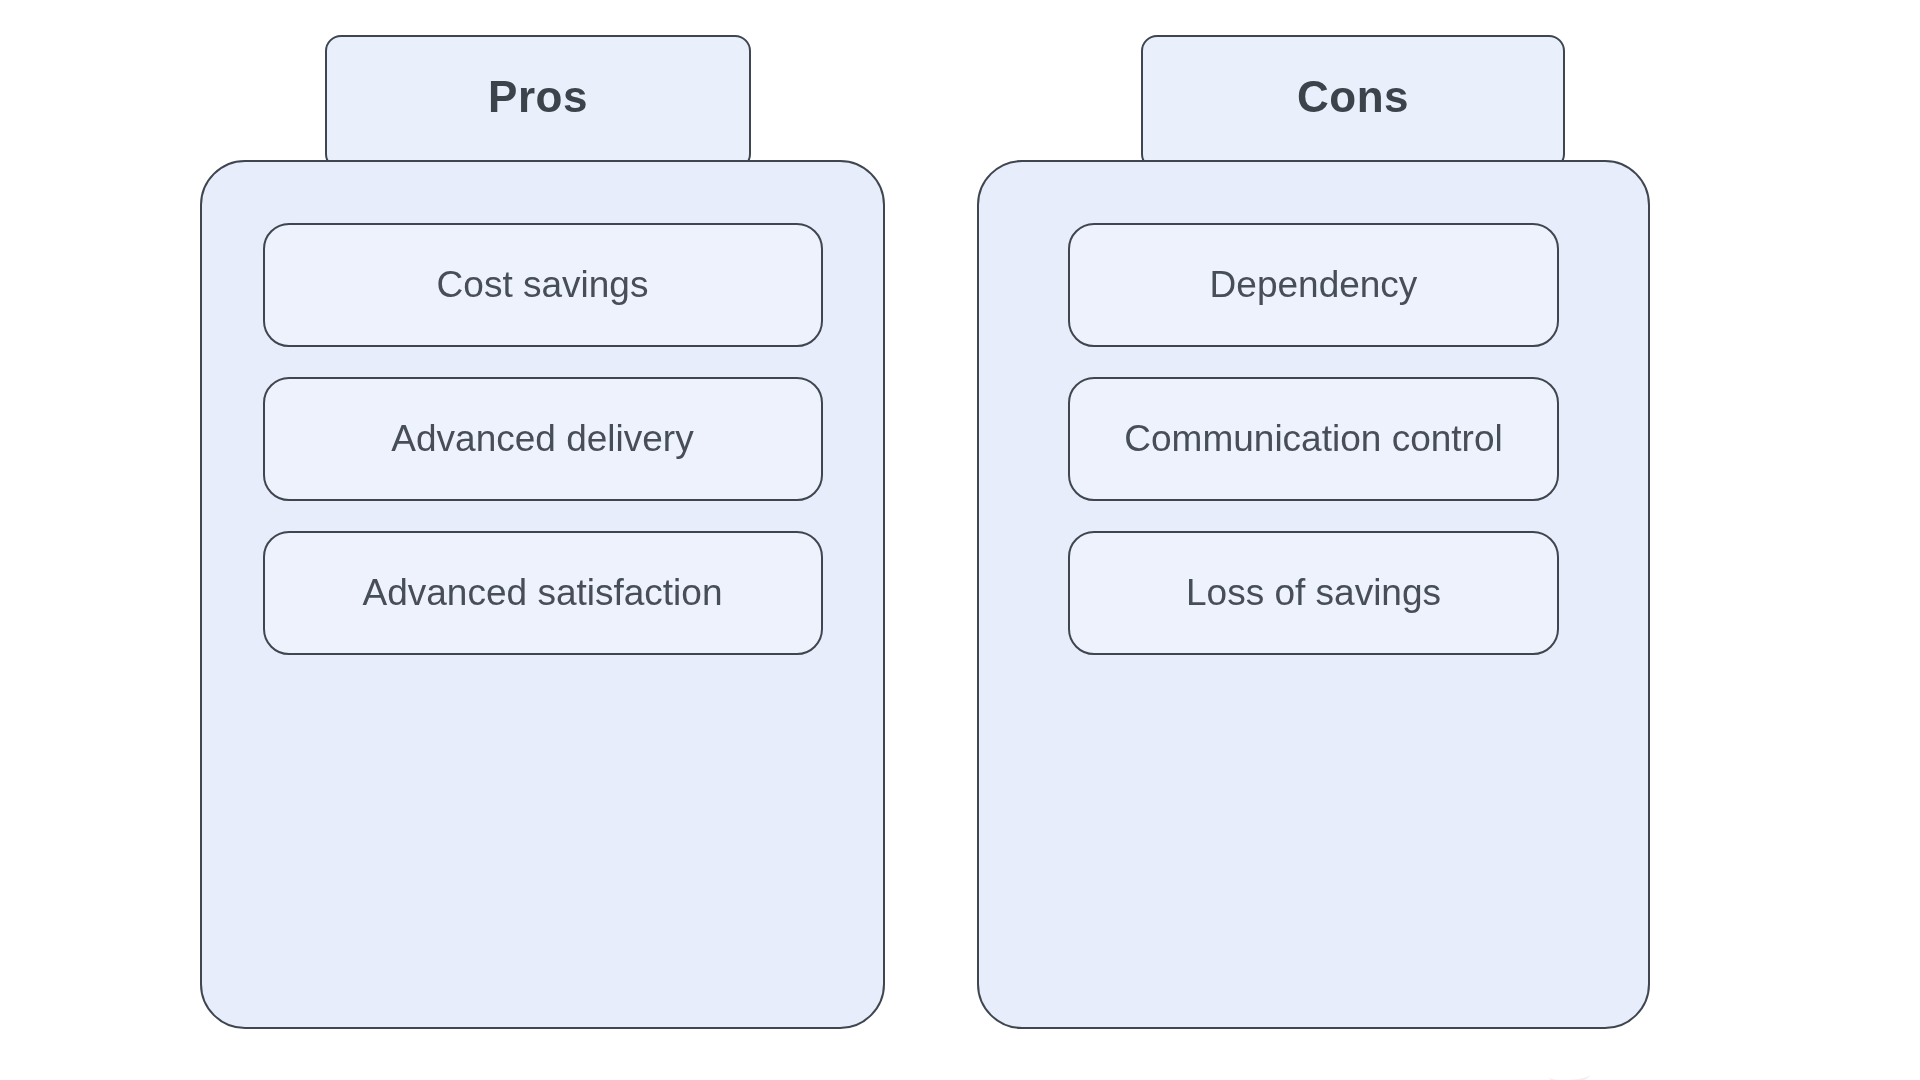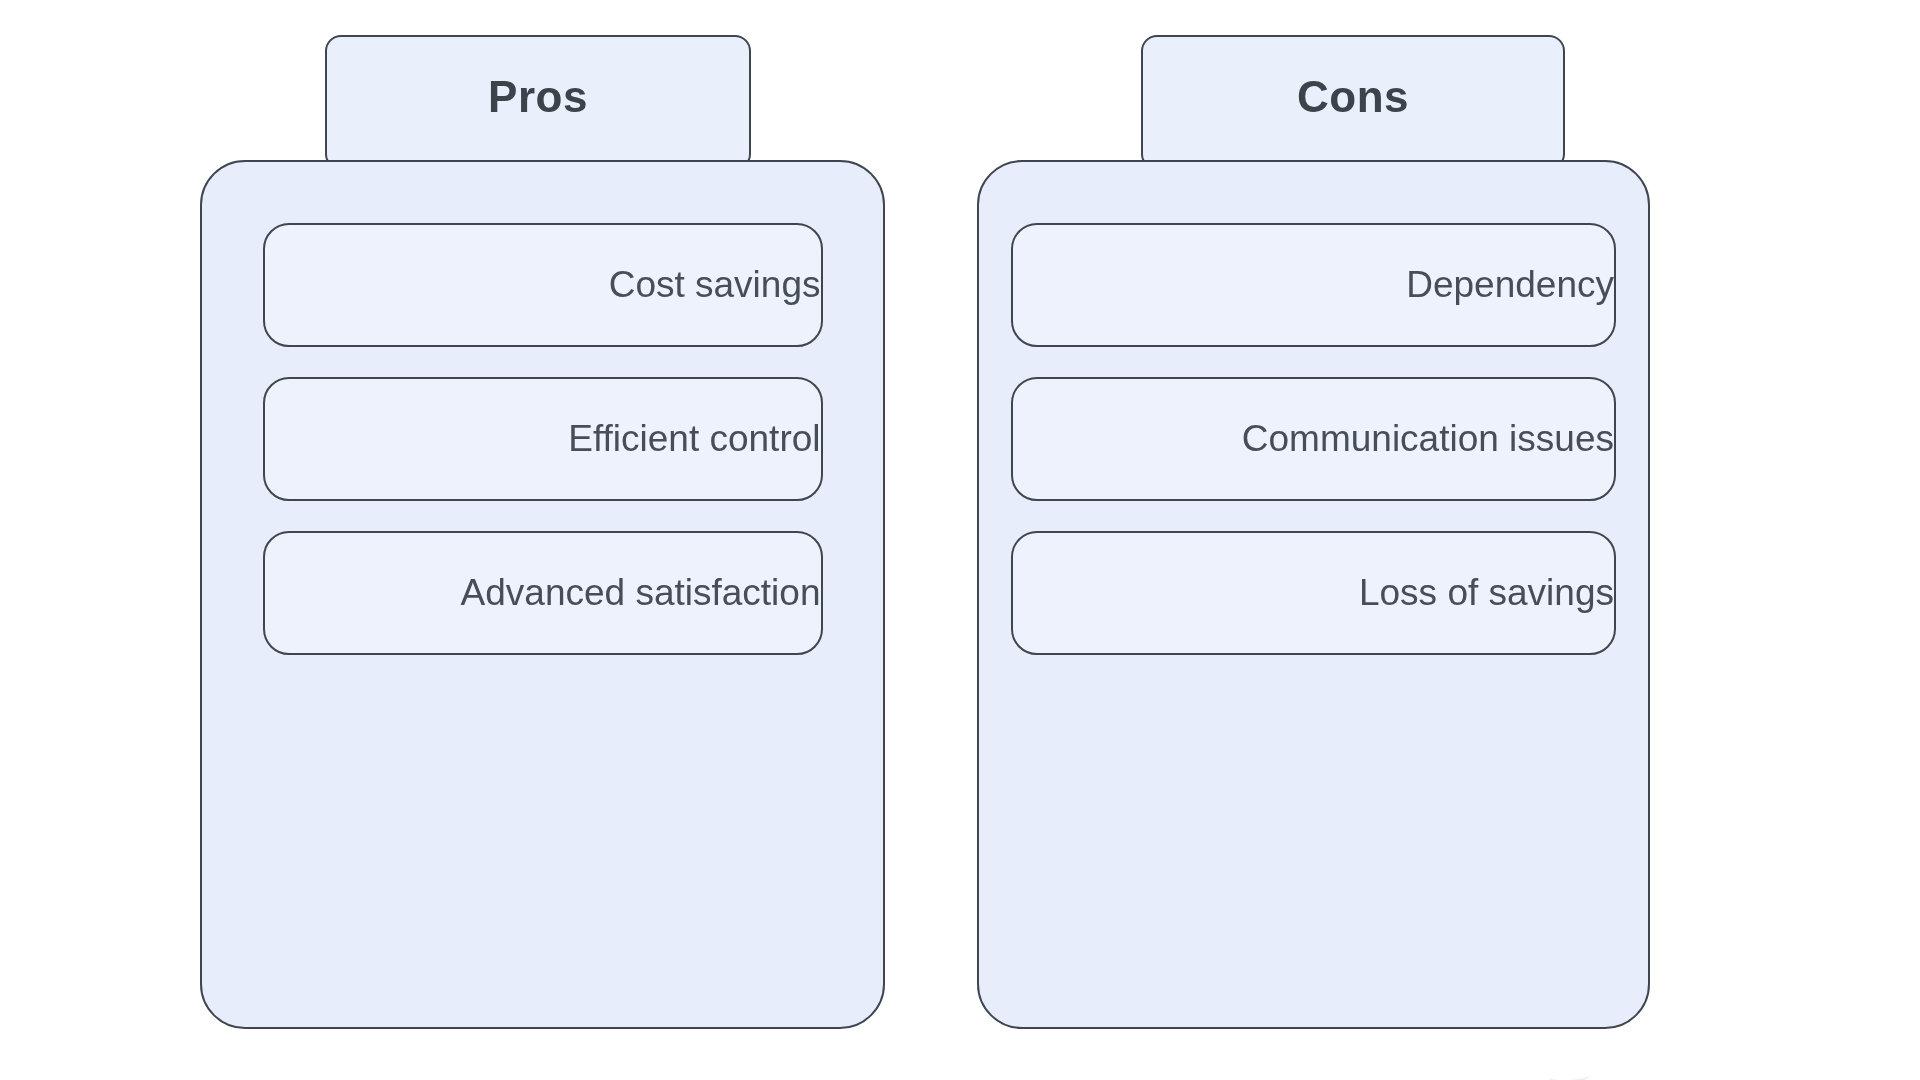--- a/index.html
+++ b/index.html
@@ -69,24 +69,24 @@
   
   .card {
     flex: 0 0 auto;
     height: 124px;
     background: var(--card-fill);
     border: 2px solid var(--border);
     border-radius: 26px;
     box-sizing: border-box;
     display: flex;
     align-items: center;
-    justify-content: flex-end;
+    justify-content: center;
   }
   .pros .card { width: 560px; }
-  .cons .card { width: 605px; }
+  .cons .card { width: 491px; }
   .card .card-label {
     font-size: 37px;
     color: var(--card-text);
   }
 
   
   .wm-fragment {
     position: absolute;
     left: 1548px;
     top: 1068px;
@@ -105,38 +105,38 @@
 
   <section class="column pros">
     <div class="tab">
       <span class="tab-label">Pros</span>
     </div>
     <div class="colbody">
       <div class="card">
         <span class="card-label">Cost savings</span>
       </div>
       <div class="card">
-        <span class="card-label">Efficient control</span>
+        <span class="card-label">Advanced delivery</span>
       </div>
       <div class="card">
         <span class="card-label">Advanced satisfaction</span>
       </div>
     </div>
   </section>
 
   <section class="column cons">
     <div class="tab">
       <span class="tab-label">Cons</span>
     </div>
     <div class="colbody">
       <div class="card">
         <span class="card-label">Dependency</span>
       </div>
       <div class="card">
-        <span class="card-label">Communication issues</span>
+        <span class="card-label">Communication control</span>
       </div>
       <div class="card">
         <span class="card-label">Loss of savings</span>
       </div>
     </div>
   </section>
 
   <div class="wm-fragment"></div>
 
 </div>

